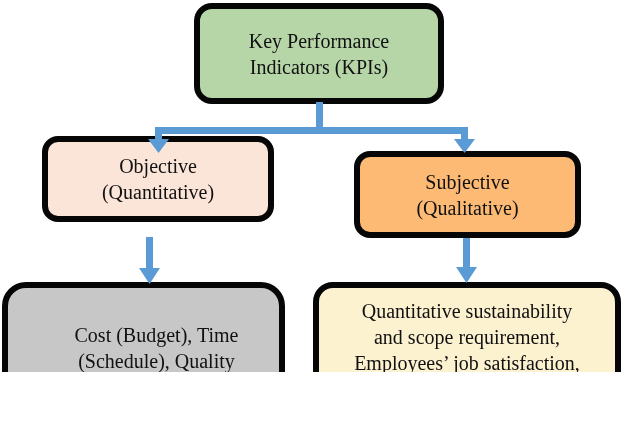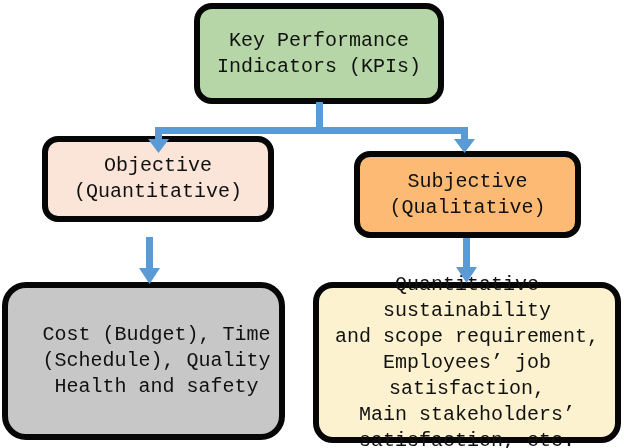--- a/index.html
+++ b/index.html
@@ -3,24 +3,24 @@
 <meta charset="utf-8">
 <style>
   html, body {
     margin: 0;
     padding: 0;
     background: #ffffff;
   }
   .canvas {
     position: relative;
     width: 624px;
-    height: 448px;
+    height: 372px;
     background: #ffffff;
     overflow: hidden;
-    font-family: Liberation Mono, monospace;
+    font-family: Liberation Serif, serif;
   }
   .connectors {
     position: absolute;
     left: 0;
     top: 0;
     width: 624px;
     height: 448px;
     z-index: 2;
     pointer-events: none;
   }

